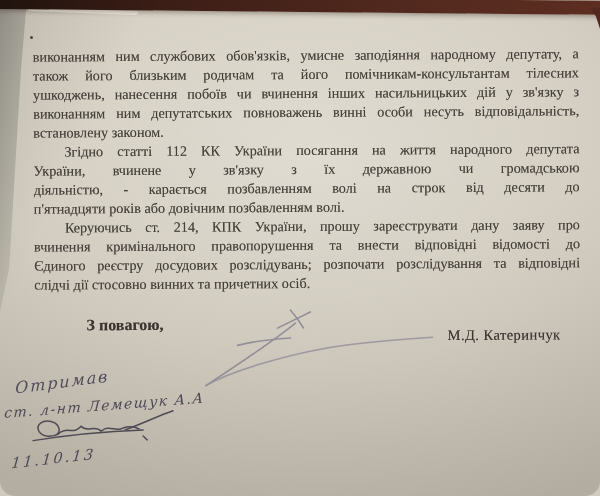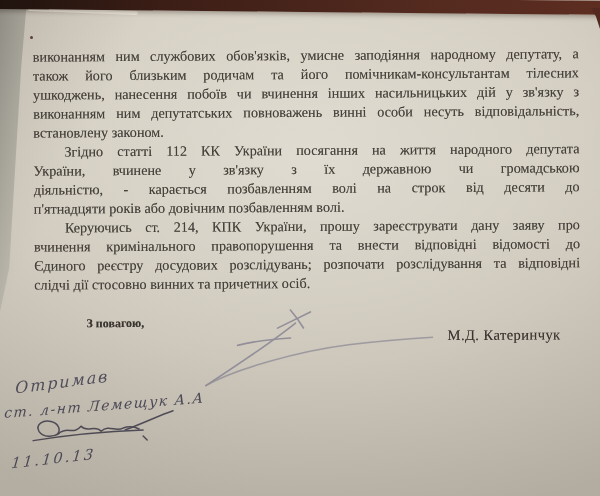--- a/index.html
+++ b/index.html
@@ -11,20 +11,21 @@
   .photo{position:absolute;inset:0;}
 
   
   .paper{
     position:absolute;inset:0;
     background:
       radial-gradient(ellipse 95% 75% at 52% 32%,
         rgba(255,253,245,.30) 0%, rgba(255,253,245,.10) 38%,
         rgba(0,0,0,0) 55%, rgba(62,52,40,.16) 100%),
       linear-gradient(175deg,#d6d0c4 0%,#d2ccc0 45%,#c9c3b7 100%);
+    border-radius: 15px;
   }
   .vignette{
     position:absolute;inset:0;pointer-events:none;
     background:linear-gradient(115deg,rgba(70,60,50,.12) 0%,rgba(0,0,0,0) 18%);
   }
 
   
   .bg-top{
     position:absolute;left:-4px;top:-5px;width:610px;height:14px;
     background:linear-gradient(90deg,#1f130e 0%,#3c1e16 28%,#542a1f 70%,#5d2d21 100%);
@@ -59,21 +60,21 @@
   }
   .doc-line{
     height:19px;overflow:hidden;
     text-align:justify;text-align-last:justify;
   }
   .paragraph .doc-line:last-child{text-align:left;text-align-last:left;}
   .paragraph.indented .doc-line:first-child{text-indent:31px;}
 
   .closing{
     position:absolute;left:86px;top:315px;
-    font-size:12px;font-weight:bold;color:#39342f;
+    font-size:16px;font-weight:bold;color:#39342f;
     text-shadow:0 0 .6px rgba(57,52,47,.5);
   }
   .signatory{
     position:absolute;left:447px;top:328px;
     font-size:14.6px;font-weight:normal;color:#39342f;
     letter-spacing:.4px;text-shadow:0 0 .6px rgba(57,52,47,.5);
   }
 
   
   .sig-main{position:absolute;left:178px;top:293px;width:270px;height:100px;}

